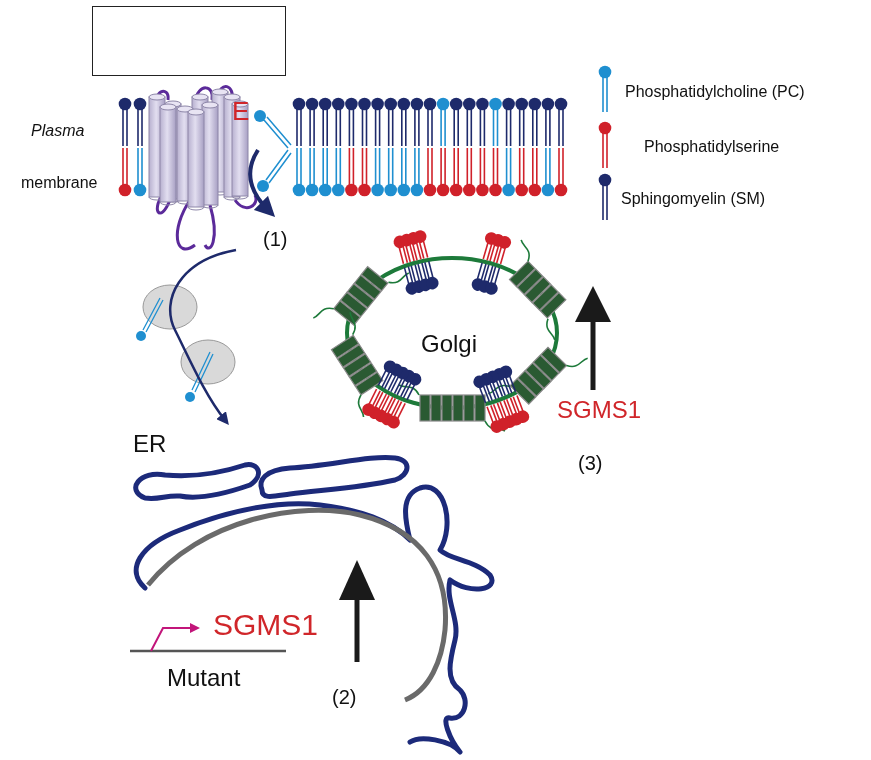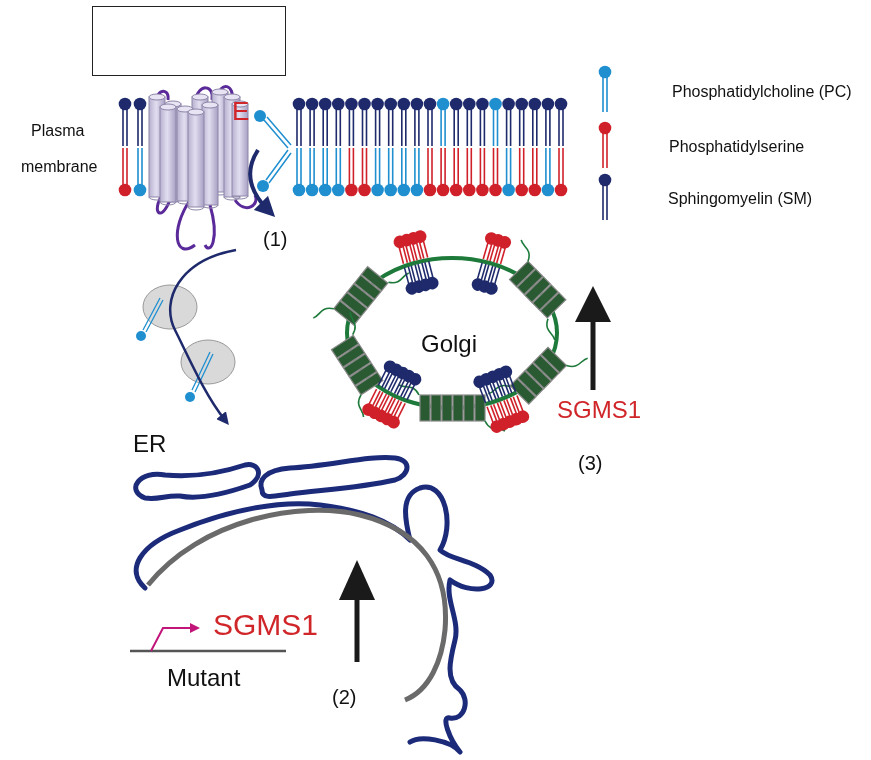--- a/index.html
+++ b/index.html
@@ -2,25 +2,25 @@
 <html><head>
 <meta charset="utf-8">
 <style>
   html, body { margin: 0; padding: 0; background: #ffffff; }
   body { width: 871px; height: 760px; position: relative; overflow: hidden; font-family: "Liberation Sans", sans-serif; }
   #canvas { position: absolute; left: 0; top: 0; width: 871px; height: 760px; }
   .lbl { position: absolute; color: #111; white-space: nowrap; font-family: "Liberation Sans", sans-serif; }
   .title-box { position: absolute; left: 92px; top: 6px; width: 194px; height: 70px; border: 1.5px solid #222; box-sizing: border-box; background: #fff; text-align: center; }
   .title-box .t1 { display: block; font-size: 23px; line-height: 28px; margin-top: 6px; color: #111; }
   .title-box .t2 { display: block; font-size: 23px; line-height: 28px; color: #111; }
-  .pm1 { left: 31px; top: 122px; font-size: 16px; }
-  .pm2 { left: 21px; top: 158px; font-size: 16px; }
-  .leg { font-size: 16px; margin-left: 47px; }
+  .pm1 { left: 31px; top: 122px; font-size: 16px; font-style: italic; }
+  .pm2 { left: 21px; top: 174px; font-size: 16px; }
+  .leg { font-size: 16px; }
   .leg1 { left: 625px; top: 83px; }
-  .leg2 { left: 622px; top: 138px; text-align: right; }
+  .leg2 { left: 644px; top: 138px; text-align: right; }
   .leg3 { left: 621px; top: 190px; }
   .step1 { left: 263px; top: 228px; font-size: 20px; }
   .golgi { left: 413px; top: 330px; font-size: 24px; margin-left: 8px; }
   .sgms3 { left: 557px; top: 396px; font-size: 24px; color: #d0262a; }
   .step3 { left: 578px; top: 452px; font-size: 20px; }
   .er { left: 133px; top: 430px; font-size: 24px; }
   .sgms2 { left: 213px; top: 608px; font-size: 30px; color: #d0262a; }
   .nucleus { left: 167px; top: 664px; font-size: 24px; }
   .step2 { left: 332px; top: 686px; font-size: 20px; }
   .mutE { left: 232px; top: 96px; font-size: 26px; color: #d0262a; }

